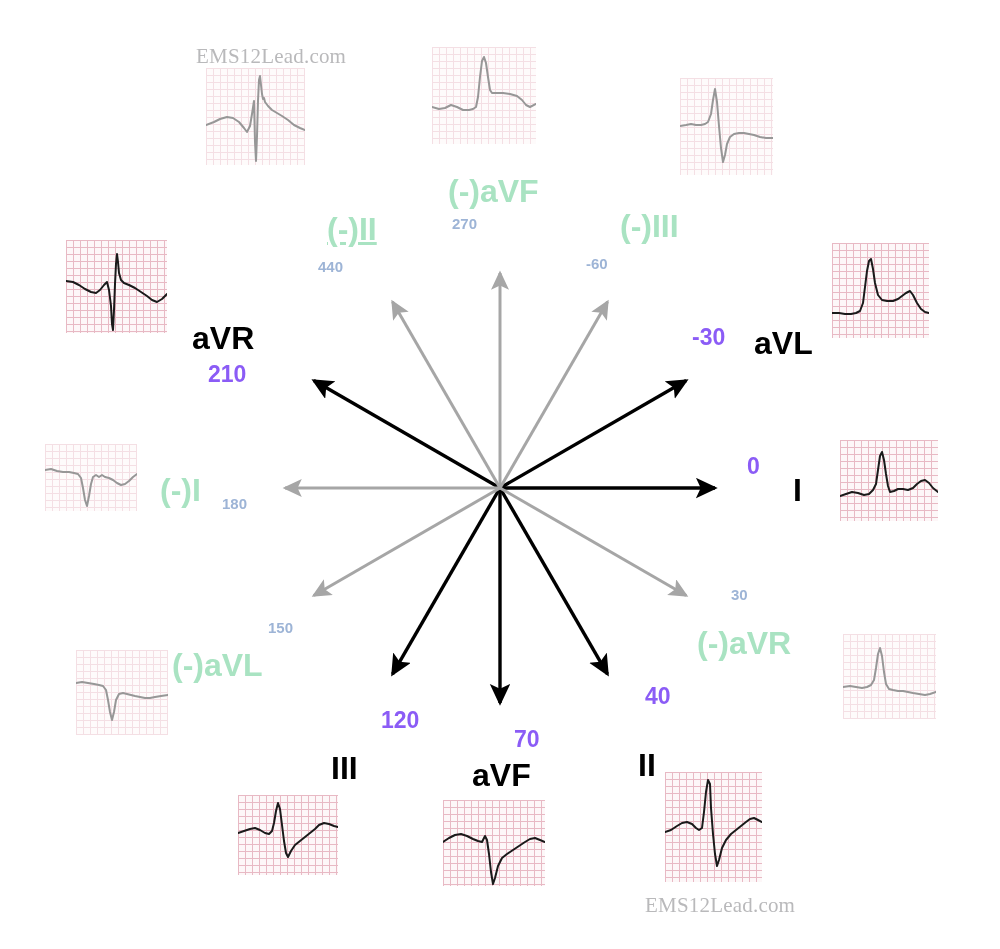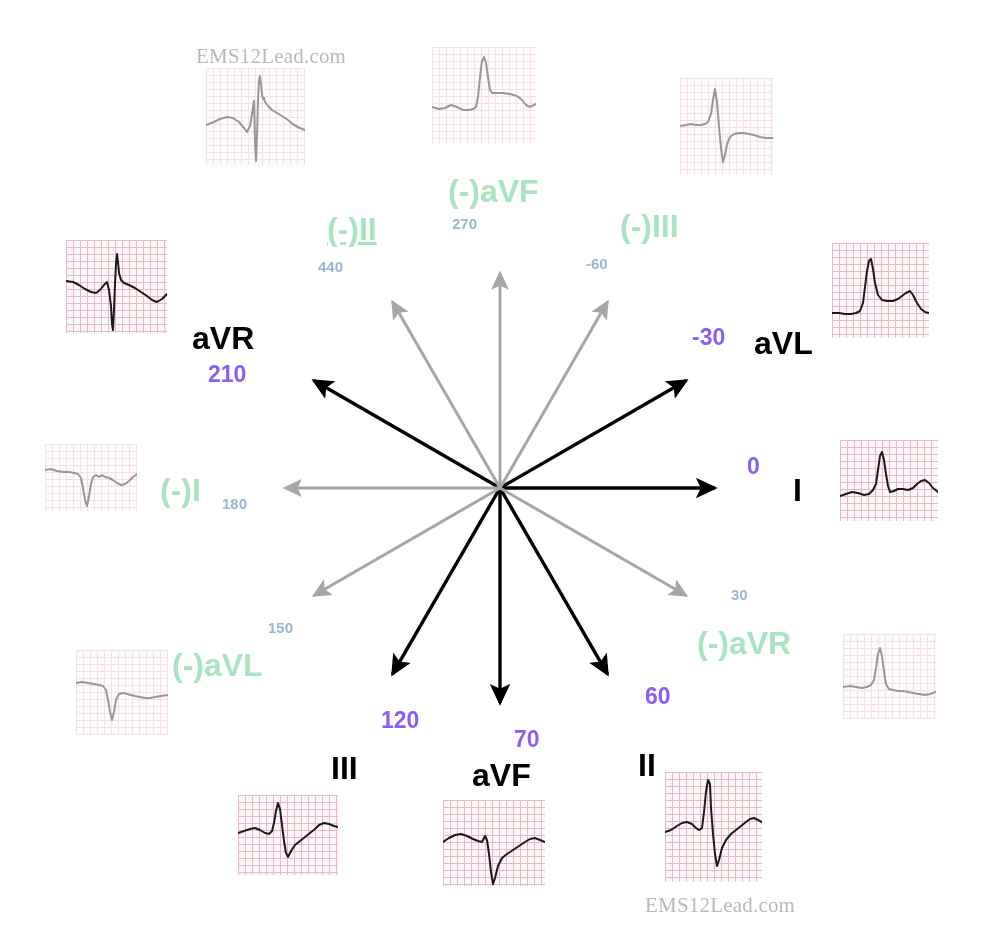--- a/index.html
+++ b/index.html
@@ -153,21 +153,21 @@
         </svg>
       </div>
     </div>
 
   <div id="labels">
       <div class="lbl lead-pos" style="left: 793px; top: 474px;">I</div>
       <div class="lbl ang-pos" style="left: 747px; top: 455px;">0</div>
       <div class="lbl lead-pos" style="left: 754px; top: 327px;">aVL</div>
       <div class="lbl ang-pos" style="left: 692px; top: 326px;">-30</div>
       <div class="lbl lead-pos" style="left: 638px; top: 749px;">II</div>
-      <div class="lbl ang-pos" style="left: 645px; top: 685px;">60</div>
+      <div class="lbl ang-pos" style="left: 645px; top: 685px;">40</div>
       <div class="lbl lead-pos" style="left: 472px; top: 759px;">aVF</div>
       <div class="lbl ang-pos" style="left: 514px; top: 728px;">70</div>
       <div class="lbl lead-pos" style="left: 331px; top: 752px;">III</div>
       <div class="lbl ang-pos" style="left: 381px; top: 709px; text-align: center;">120</div>
       <div class="lbl lead-pos" style="left: 192px; top: 322px;">aVR</div>
       <div class="lbl ang-pos" style="left: 208px; top: 363px;">210</div>
       <div class="lbl lead-neg" style="left: 697px; top: 627px;">(-)aVR</div>
       <div class="lbl ang-neg" style="left: 731px; top: 587px;">30</div>
       <div class="lbl lead-neg" style="left: 172px; top: 632px; margin-top: 17px;">(-)aVL</div>
       <div class="lbl ang-neg" style="left: 268px; top: 620px; text-align: right;">150</div>

